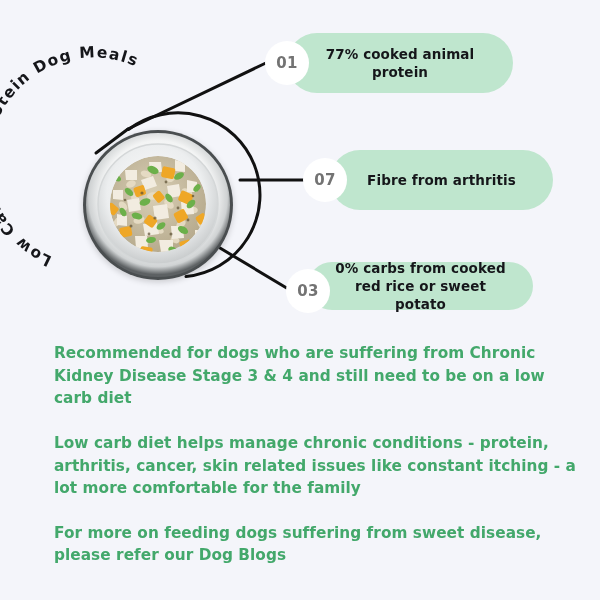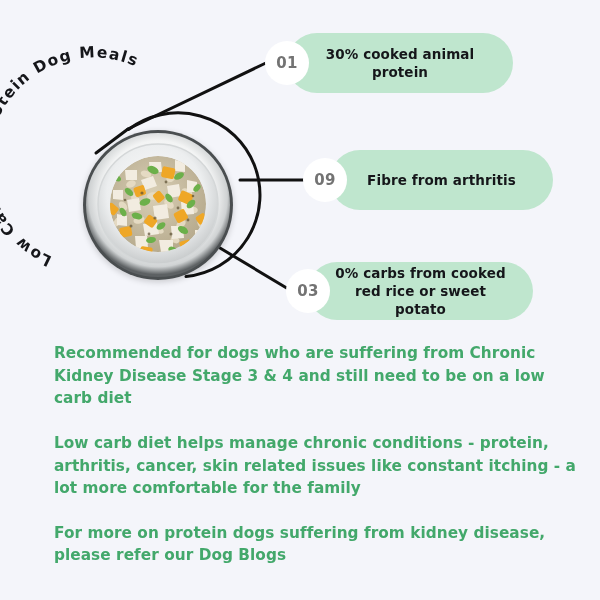--- a/index.html
+++ b/index.html
@@ -70,21 +70,21 @@
 
   #callout-1 { left: 287px; top: 33px; }
   #callout-1 .callout-box { width: 226px; }
   #badge-1 { left: 265px; top: 41px; }
 
   #callout-2 { left: 330px; top: 150px; }
   #callout-2 .callout-box { width: 223px; }
   #badge-2 { left: 303px; top: 158px; }
 
   #callout-3 { left: 308px; top: 262px; }
-  #callout-3 .callout-box { width: 225px; height: 58px; }
+  #callout-3 .callout-box { width: 225px; height: 48px; }
   #badge-3 { left: 286px; top: 269px; }
 
   
   .paragraphs {
     position: absolute;
     left: 36px; top: 342px;
     width: 528px;
     margin-left: 18px;
   }
   .para {
@@ -244,41 +244,41 @@
               <circle cx="88" cy="104" r="1.5"></circle>
             <circle cx="42" cy="70" r="1.3"></circle>
               <circle cx="110" cy="66" r="1.3"></circle>
           </g>
         </g>
       </svg>
     </div>
 
     <div class="callout" id="callout-1">
       <div class="callout-box">
-        <span class="callout-text">30% cooked animal protein</span>
+        <span class="callout-text">77% cooked animal protein</span>
       </div>
     </div>
     <div class="badge" id="badge-1">01</div>
 
     <div class="callout" id="callout-2">
       <div class="callout-box">
         <span class="callout-text">Fibre from arthritis</span>
       </div>
     </div>
-    <div class="badge" id="badge-2">09</div>
+    <div class="badge" id="badge-2">07</div>
 
     <div class="callout" id="callout-3">
       <div class="callout-box">
         <span class="callout-text">0% carbs from cooked
 red rice or sweet potato</span>
       </div>
     </div>
     <div class="badge" id="badge-3">03</div>
 
   </div>
 
   <div class="paragraphs">
     <p class="para">Recommended for dogs who are suffering from Chronic Kidney Disease Stage 3 &amp; 4 and still need to be on a low carb diet</p>
     <p class="para">Low carb diet helps manage chronic conditions - protein, arthritis, cancer, skin related issues like constant itching - a lot more comfortable for the family</p>
-    <p class="para">For more on protein dogs suffering from kidney disease, please refer our Dog Blogs</p>
+    <p class="para">For more on feeding dogs suffering from sweet disease, please refer our Dog Blogs</p>
   </div>
 
 </div>
 
 </body></html>

